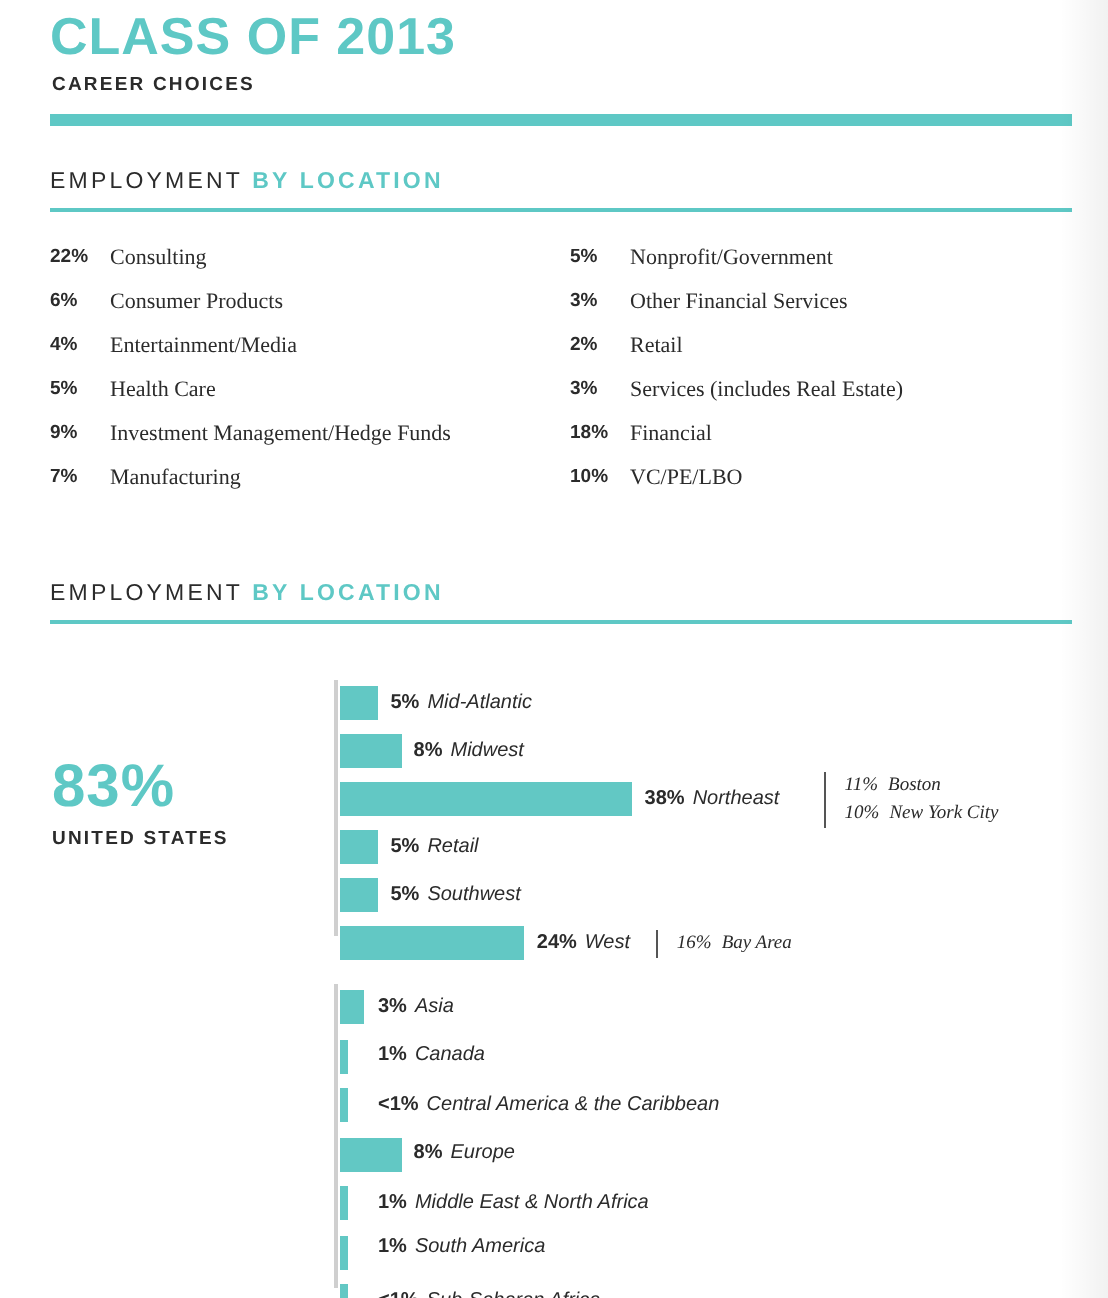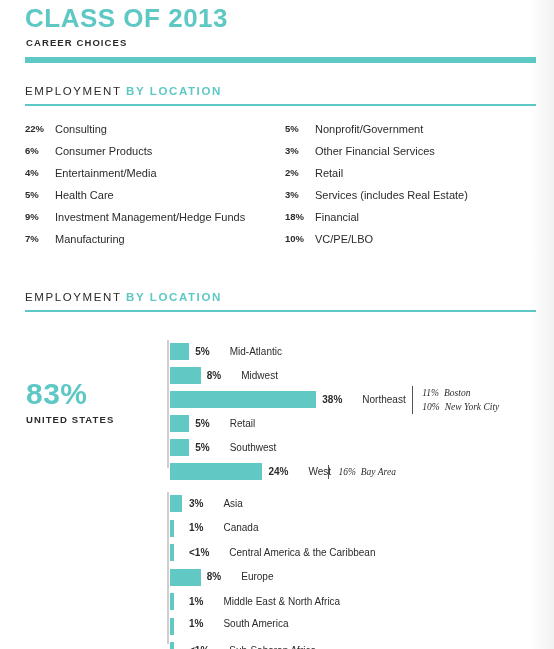--- a/index.html
+++ b/index.html
@@ -81,20 +81,21 @@
     font-size: 9.5px;
     font-weight: bold;
     color: #2b2b2b;
     vertical-align: top;
   }
   .ind-label {
     display: inline-block;
     font-size: 11px;
     color: #2b2b2b;
     vertical-align: top;
+    font-family: Liberation Serif, serif;
   }
 
   
   .bigstat { position: absolute; }
   .bigstat .num {
     font-size: 30px;
     font-weight: bold;
     color: #5ec8c5;
     line-height: 1;
     letter-spacing: 0.5px;
@@ -120,21 +121,21 @@
     left: 3px;
     background: #62c8c4;
   }
   .bar-txt {
     position: absolute;
     font-size: 10px;
     color: #2b2b2b;
     white-space: nowrap;
   }
   .bar-txt .p { font-weight: bold; }
-  .bar-txt .n { margin-left: 20px; }
+  .bar-txt .n { margin-left: 4px; font-style: italic; }
 
   
   .callout {
     position: absolute;
     border-left: 1.5px solid #555;
     padding-left: 9px;
   }
   .callout .line {
     font-family: "Liberation Serif", serif;
     font-style: italic;

